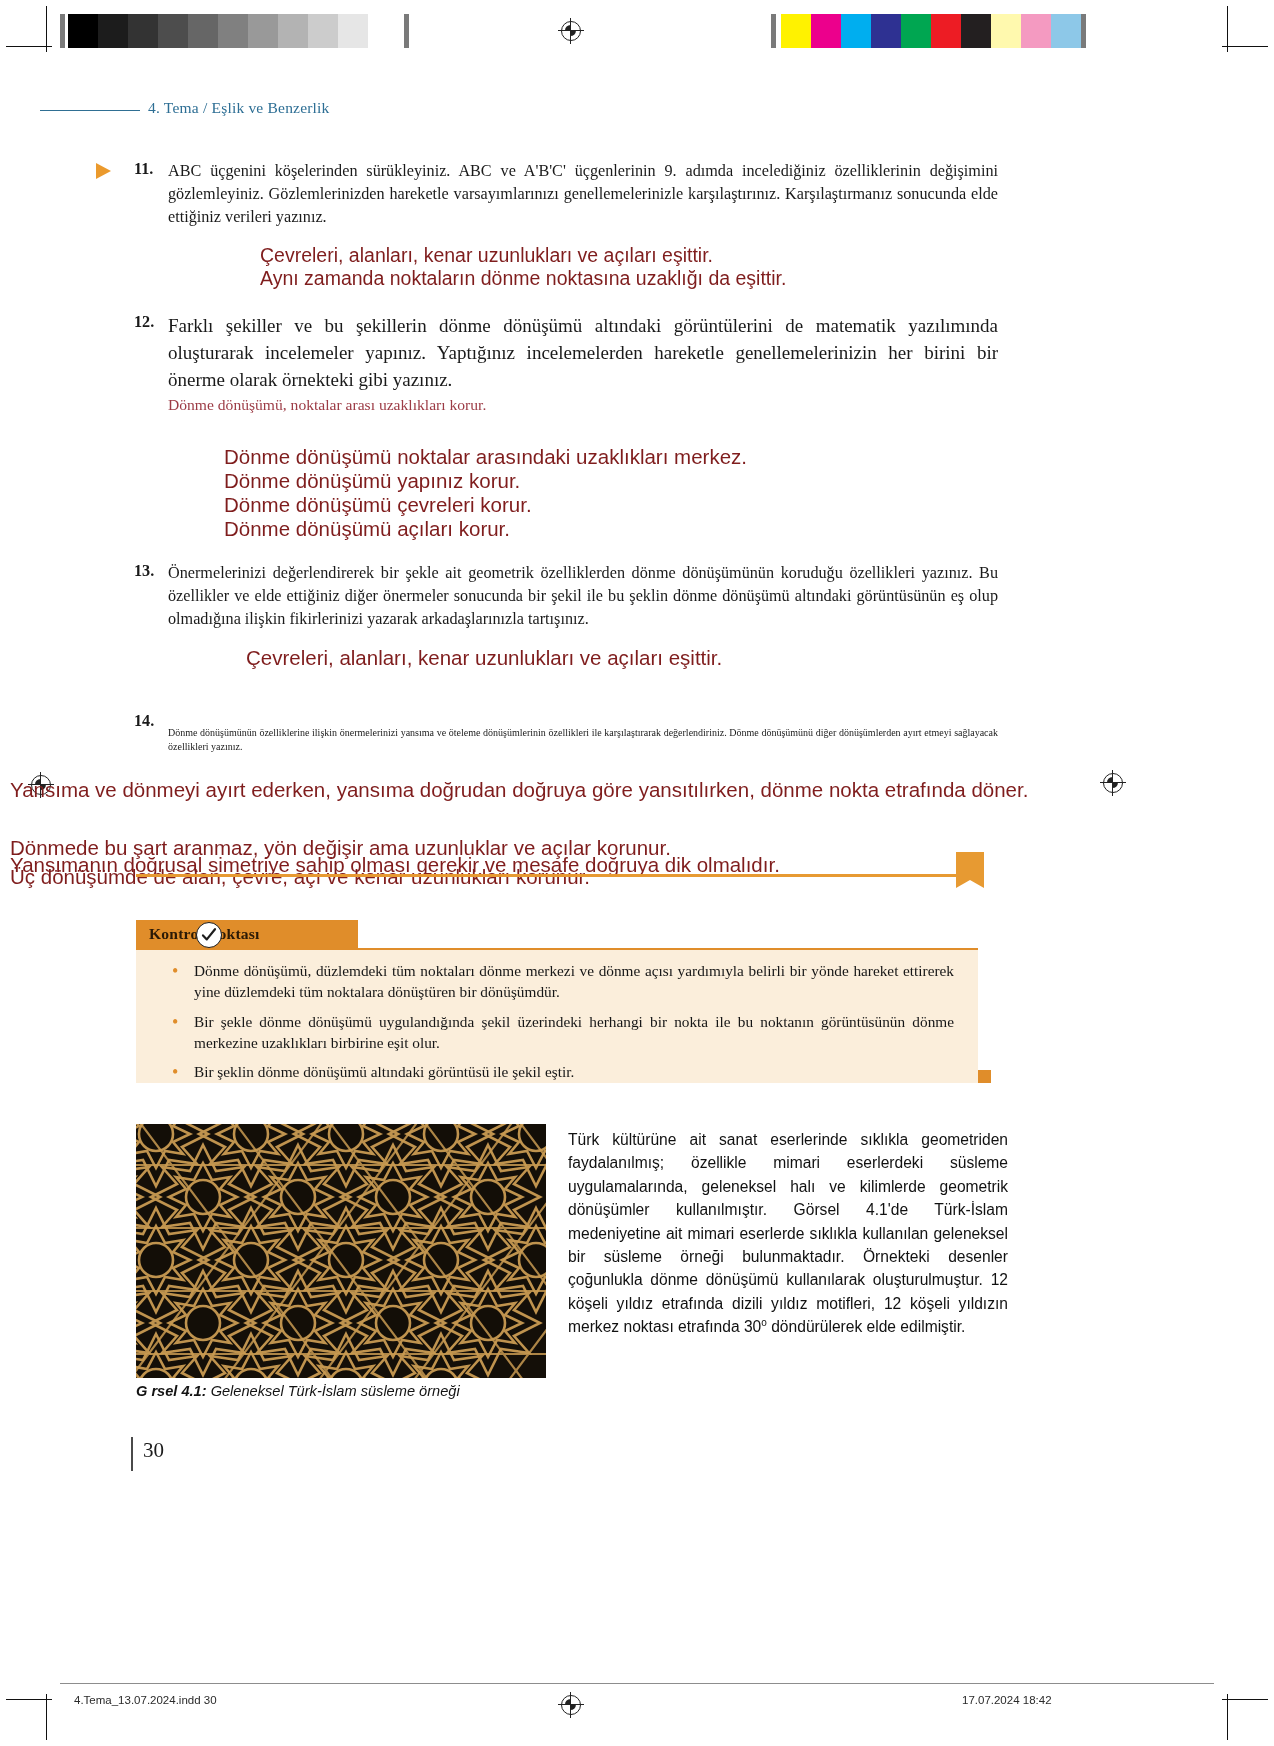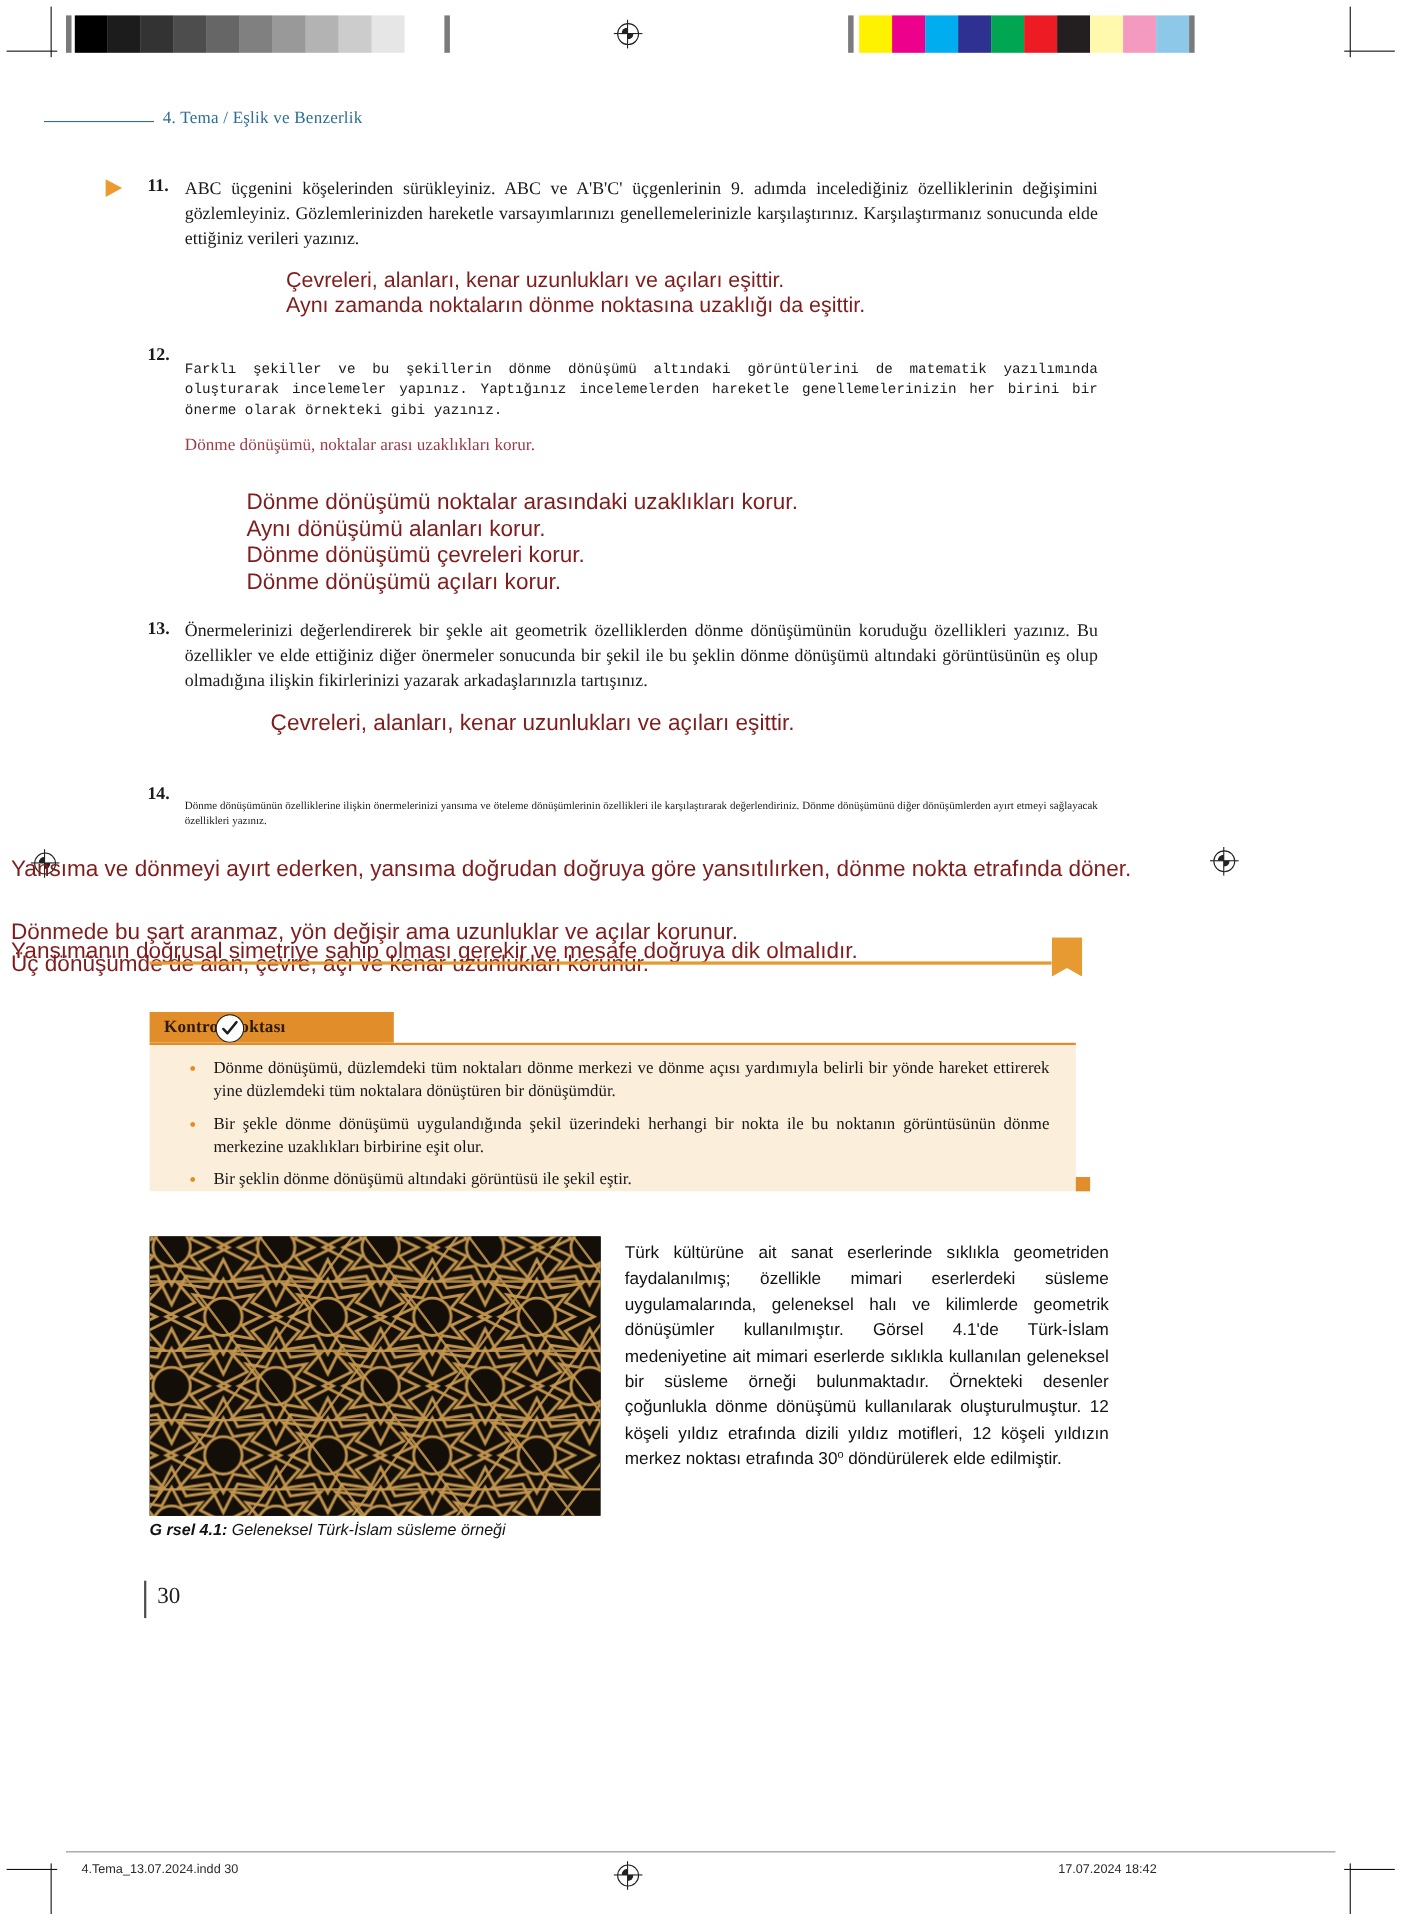--- a/index.html
+++ b/index.html
@@ -183,26 +183,26 @@
   <div class="head-title">4. Tema / Eşlik ve Benzerlik</div>
 
   <div class="tri-bullet"></div>
   <div class="qnum" style="left:134px;top:160px;">11.</div>
   <div class="qtext" style="left:168px;top:160px;width:830px;font-size:16.2px;line-height:1.42;text-align:justify;">ABC üçgenini köşelerinden sürükleyiniz. ABC ve A'B'C' üçgenlerinin 9. adımda incelediğiniz özelliklerinin değişimini gözlemleyiniz. Gözlemlerinizden hareketle varsayımlarınızı genellemelerinizle karşılaştırınız. Karşılaştırmanız sonucunda elde ettiğiniz verileri yazınız.</div>
 
   <div class="pen" style="left:260px;top:243px;">Çevreleri, alanları, kenar uzunlukları ve açıları eşittir.</div>
   <div class="pen" style="left:260px;top:266px;">Aynı zamanda noktaların dönme noktasına uzaklığı da eşittir.</div>
 
   <div class="qnum" style="left:134px;top:313px;">12.</div>
-  <div class="qtext" style="left:168px;top:327px;width:830px;font-size:13px;line-height:1.42;text-align:justify;font-family:Liberation Mono, monospace;">Farklı şekiller ve bu şekillerin dönme dönüşümü altındaki görüntülerini de matematik yazılımında oluşturarak incelemeler yapınız. Yaptığınız incelemelerden hareketle genellemelerinizin her birini bir önerme olarak örnekteki gibi yazınız.</div>
+  <div class="qtext" style="left:168px;top:313px;width:830px;font-size:19px;line-height:1.42;text-align:justify;">Farklı şekiller ve bu şekillerin dönme dönüşümü altındaki görüntülerini de matematik yazılımında oluşturarak incelemeler yapınız. Yaptığınız incelemelerden hareketle genellemelerinizin her birini bir önerme olarak örnekteki gibi yazınız.</div>
 
   <div class="sample" style="left:168px;top:396px;">Dönme dönüşümü, noktalar arası uzaklıkları korur.</div>
 
-  <div class="pen pen-big" style="left:224px;top:444px;">Dönme dönüşümü noktalar arasındaki uzaklıkları korur.</div>
-  <div class="pen pen-big" style="left:224px;top:468px;">Aynı dönüşümü alanları korur.</div>
+  <div class="pen pen-big" style="left:224px;top:444px;">Dönme dönüşümü noktalar arasındaki uzaklıkları merkez.</div>
+  <div class="pen pen-big" style="left:224px;top:468px;">Dönme dönüşümü yapınız korur.</div>
   <div class="pen pen-big" style="left:224px;top:492px;">Dönme dönüşümü çevreleri korur.</div>
   <div class="pen pen-big" style="left:224px;top:516px;">Dönme dönüşümü açıları korur.</div>
 
   <div class="qnum" style="left:134px;top:562px;">13.</div>
   <div class="qtext" style="left:168px;top:562px;width:830px;font-size:16.2px;line-height:1.42;text-align:justify;">Önermelerinizi değerlendirerek bir şekle ait geometrik özelliklerden dönme dönüşümünün koruduğu özellikleri yazınız. Bu özellikler ve elde ettiğiniz diğer önermeler sonucunda bir şekil ile bu şeklin dönme dönüşümü altındaki görüntüsünün eş olup olmadığına ilişkin fikirlerinizi yazarak arkadaşlarınızla tartışınız.</div>
 
   <div class="pen pen-big" style="left:246px;top:645px;">Çevreleri, alanları, kenar uzunlukları ve açıları eşittir.</div>
 
   <div class="qnum" style="left:134px;top:712px;">14.</div>
   <div class="qtext" style="left:168px;top:726px;width:830px;font-size:10px;line-height:1.42;text-align:justify;">Dönme dönüşümünün özelliklerine ilişkin önermelerinizi yansıma ve öteleme dönüşümlerinin özellikleri ile karşılaştırarak değerlendiriniz. Dönme dönüşümünü diğer dönüşümlerden ayırt etmeyi sağlayacak özellikleri yazınız.</div>

